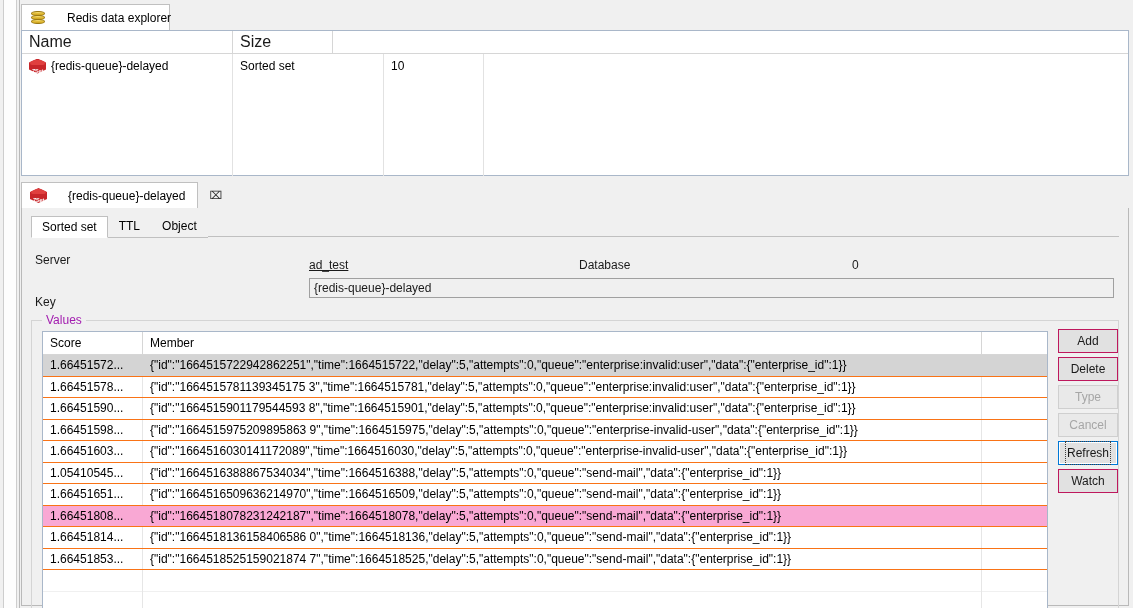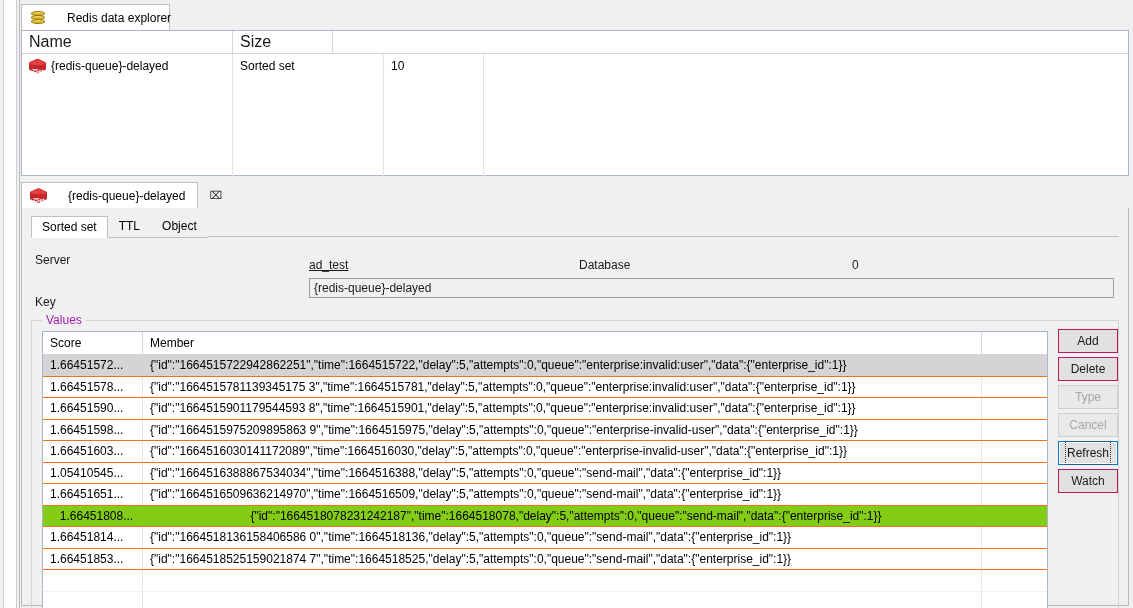--- a/index.html
+++ b/index.html
@@ -169,21 +169,21 @@
   .vcol-rest { flex: 1 1 auto; border-right: none !important; }
 
   .v-body { position: relative; }
   .v-grid { position: absolute; inset: 0; display: flex; pointer-events: none; }
   .v-grid .gcol { border-right: 1px solid #e6e6e6; box-sizing: border-box; }
   .v-row {
     position: relative; display: flex; height: 20.5px; align-items: center;
     border-bottom: 1px solid #f97316; z-index: 2;
   }
   .v-row.selected { background: #d4d4d4; }
-  .v-row.hilite { background: #84cc16; text-align: center; }
+  .v-row.hilite { background: #f9a8d4; }
   .v-cell {
     padding-left: 7px; box-sizing: border-box; font-size: 12px;
     white-space: nowrap; overflow: hidden;
   }
   .v-empty { height: 20.5px; border-bottom: 1px solid #f0f0f0; }
 
   
   .btncol { position: absolute; left: 1026px; top: 8px; width: 60px; }
   .btn {
     display: block; width: 60px; height: 24px; margin-bottom: 4px;

